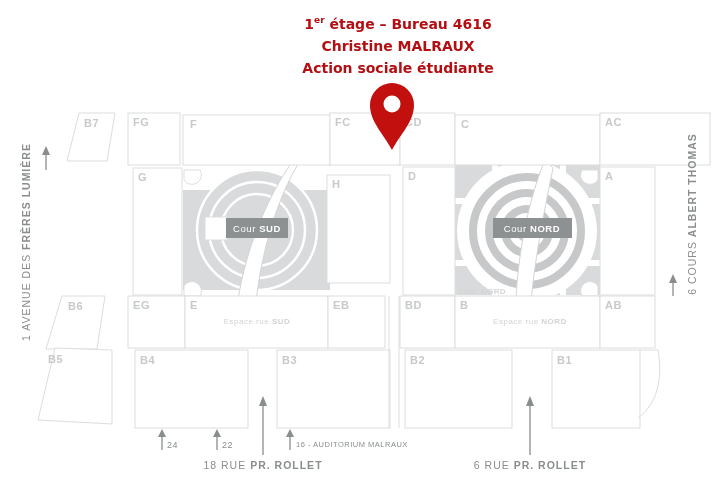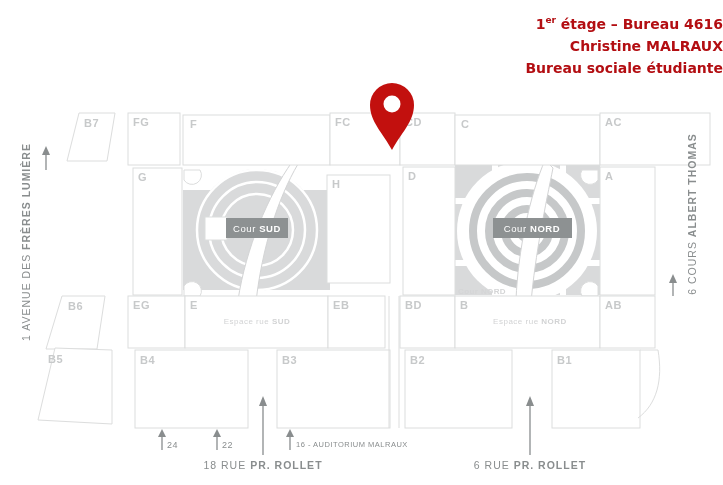--- a/index.html
+++ b/index.html
@@ -1,18 +1,18 @@
 <!DOCTYPE html>
 <html><head>
 <meta charset="utf-8">
 <style>
   html,body{margin:0;padding:0;background:#fff;}
   body{position:relative;width:723px;height:485px;overflow:hidden;
        font-family:"Liberation Sans",sans-serif;}
-  .header{position:absolute;left:73px;top:9px;width:650px;text-align:right;
+  .header{position:absolute;left:73px;top:9px;width:650px;text-align:center;
           color:#b30e12;font-weight:bold;font-size:14px;line-height:22px;
           font-family:"DejaVu Sans","Liberation Sans",sans-serif;}
   .header sup{font-size:9px;}
   svg{position:absolute;left:0;top:0;}
   .blk{fill:#ffffff;stroke:#dcdddd;stroke-width:1;}
   .noline{fill:#ffffff;stroke:none;}
   .lbl{fill:#c7c9ca;font-weight:bold;font-size:11px;letter-spacing:.6px;}
   .small-lbl{fill:#d4d5d6;font-weight:bold;font-size:8px;letter-spacing:.4px;}
   .espace{fill:#d2d3d4;font-size:8px;letter-spacing:.5px;}
   .espace tspan.b{font-weight:bold;}
@@ -31,21 +31,21 @@
   .badge-txt tspan.b{font-weight:bold;}
   .notch{fill:#ffffff;stroke:#dcdddd;stroke-width:1;}
   .pin{fill:#c2100e;stroke:none;}
 </style>
 </head>
 <body>
 
 <div class="header">
   <div><span>1</span><sup>er</sup><span> étage – Bureau 4616</span></div>
   <div>Christine MALRAUX</div>
-  <div>Bureau sociale étudiante</div>
+  <div>Action sociale étudiante</div>
 </div>
 
 <svg width="723" height="485" viewBox="0 0 723 485">
 
   <g>
     <rect class="court" x="183" y="190" width="147" height="100"></rect>
     <circle class="court" cx="257" cy="230" r="61"></circle>
     <circle class="ringw" cx="257" cy="230" r="60"></circle>
     <circle class="ringw" cx="257" cy="230" r="48"></circle>
     <circle class="ringw" cx="257" cy="230" r="36"></circle>

